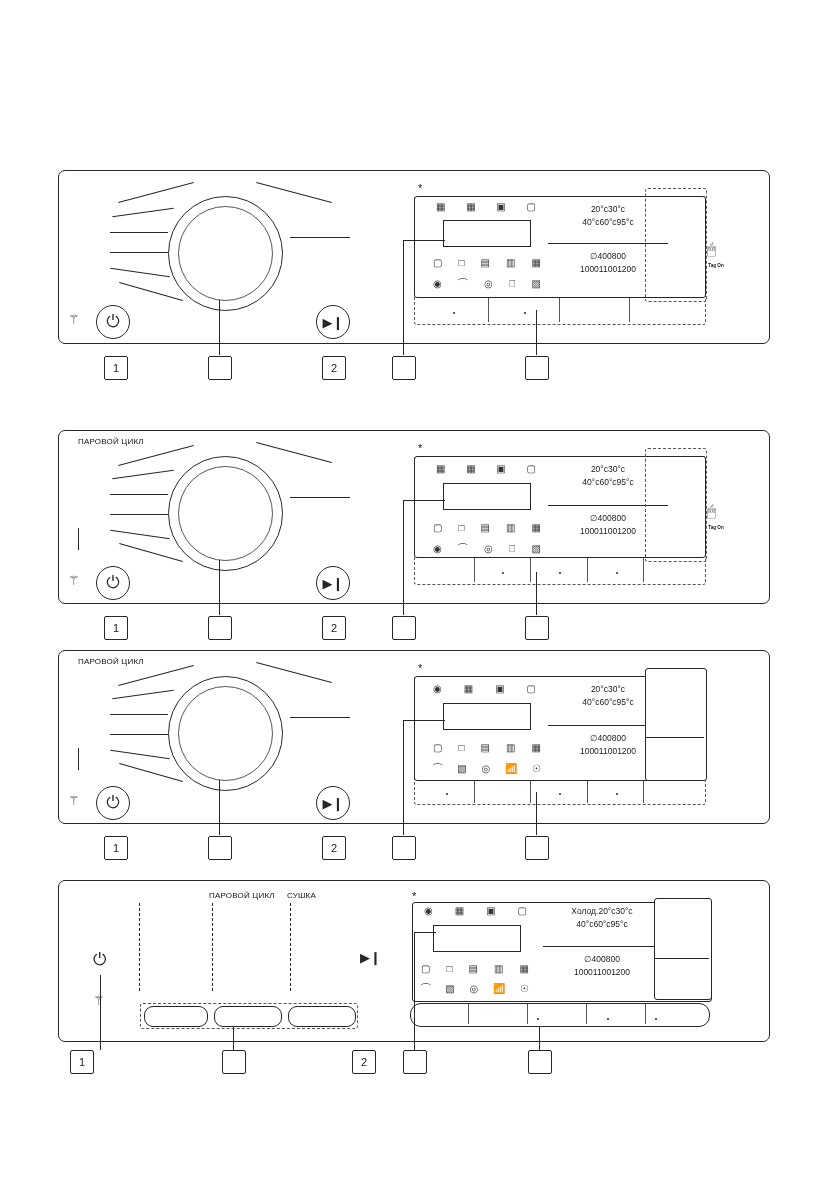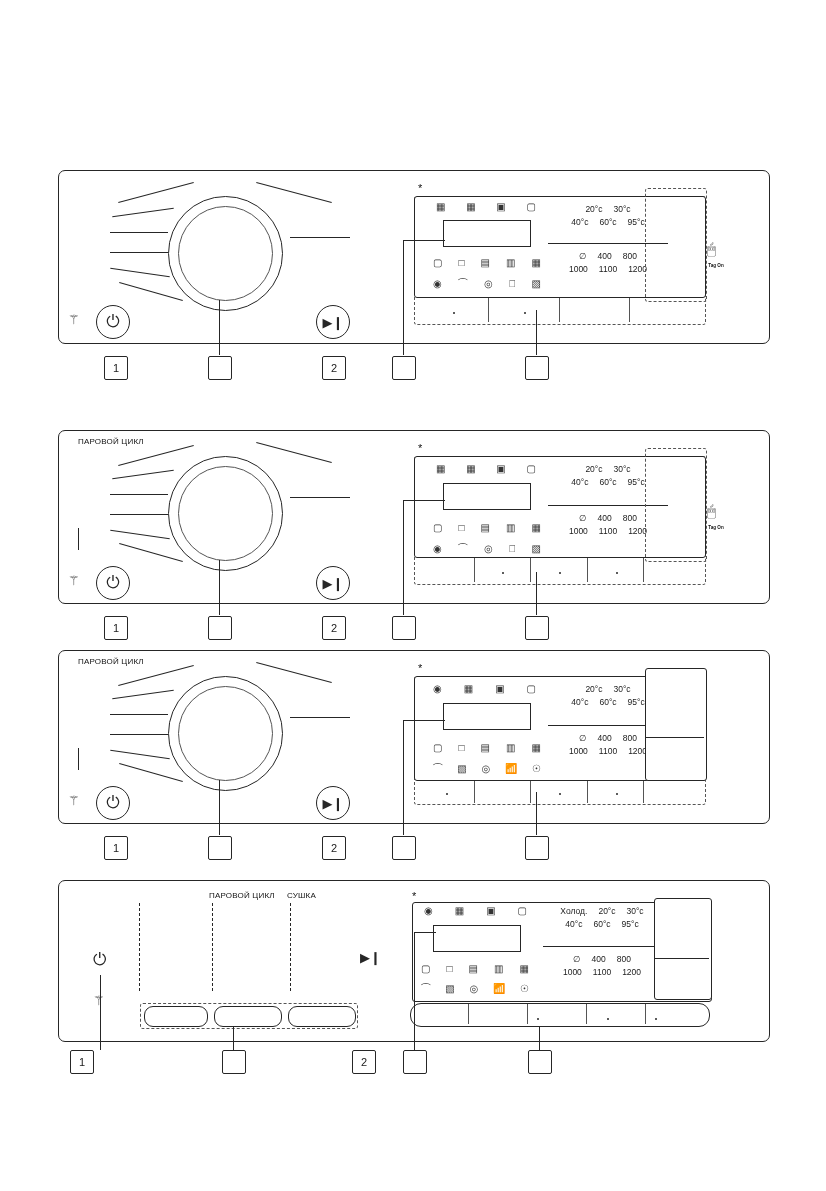--- a/index.html
+++ b/index.html
@@ -18,21 +18,21 @@
            display:flex;align-items:center;justify-content:center;font-size:17px;color:#262626;}
   .small-ic{position:absolute;font-size:13px;color:#262626;}
   .startpause{position:absolute;border:1.5px solid #262626;border-radius:50%;background:#fff;
            display:flex;align-items:center;justify-content:center;font-size:13px;color:#262626;}
   .dashbox{position:absolute;border:1.1px dashed #555;border-radius:3px;}
   .solidbox{position:absolute;border:1.1px solid #262626;border-radius:3px;background:#fff;}
   .display{position:absolute;border:1.2px solid #262626;background:#fff;}
   .iconrow{position:absolute;display:flex;justify-content:space-between;align-items:center;font-size:10px;color:#333;}
   .iconrow span{line-height:1;}
   .tempgrid{position:absolute;font-size:8.5px;color:#1a1a1a;text-align:center;}
-  .tempgrid .row{display:flex;justify-content:center;gap:11px;margin-bottom:3px;}
+  .tempgrid .row{display:flex;justify-content:center;margin-bottom:3px;}
   .divider{position:absolute;background:#262626;height:1px;}
   .btnrow{position:absolute;display:flex;}
   .btnrow .cell{flex:1;border-right:1px solid #555;position:relative;}
   .btnrow .cell:last-child{border-right:none;}
   .dot{position:absolute;width:2px;height:2px;background:#262626;border-radius:50%;}
   .tagon{position:absolute;font-size:4.6px;text-align:center;color:#111;font-weight:bold;}
   .captxt{position:absolute;font-size:8px;letter-spacing:.2px;color:#111;}
   .star{position:absolute;font-size:11px;color:#111;}
   .dashline{position:absolute;border-left:1.6px dashed #262626;}
   .pillbtn{position:absolute;border:1.2px solid #262626;border-radius:9px;background:#fff;}

